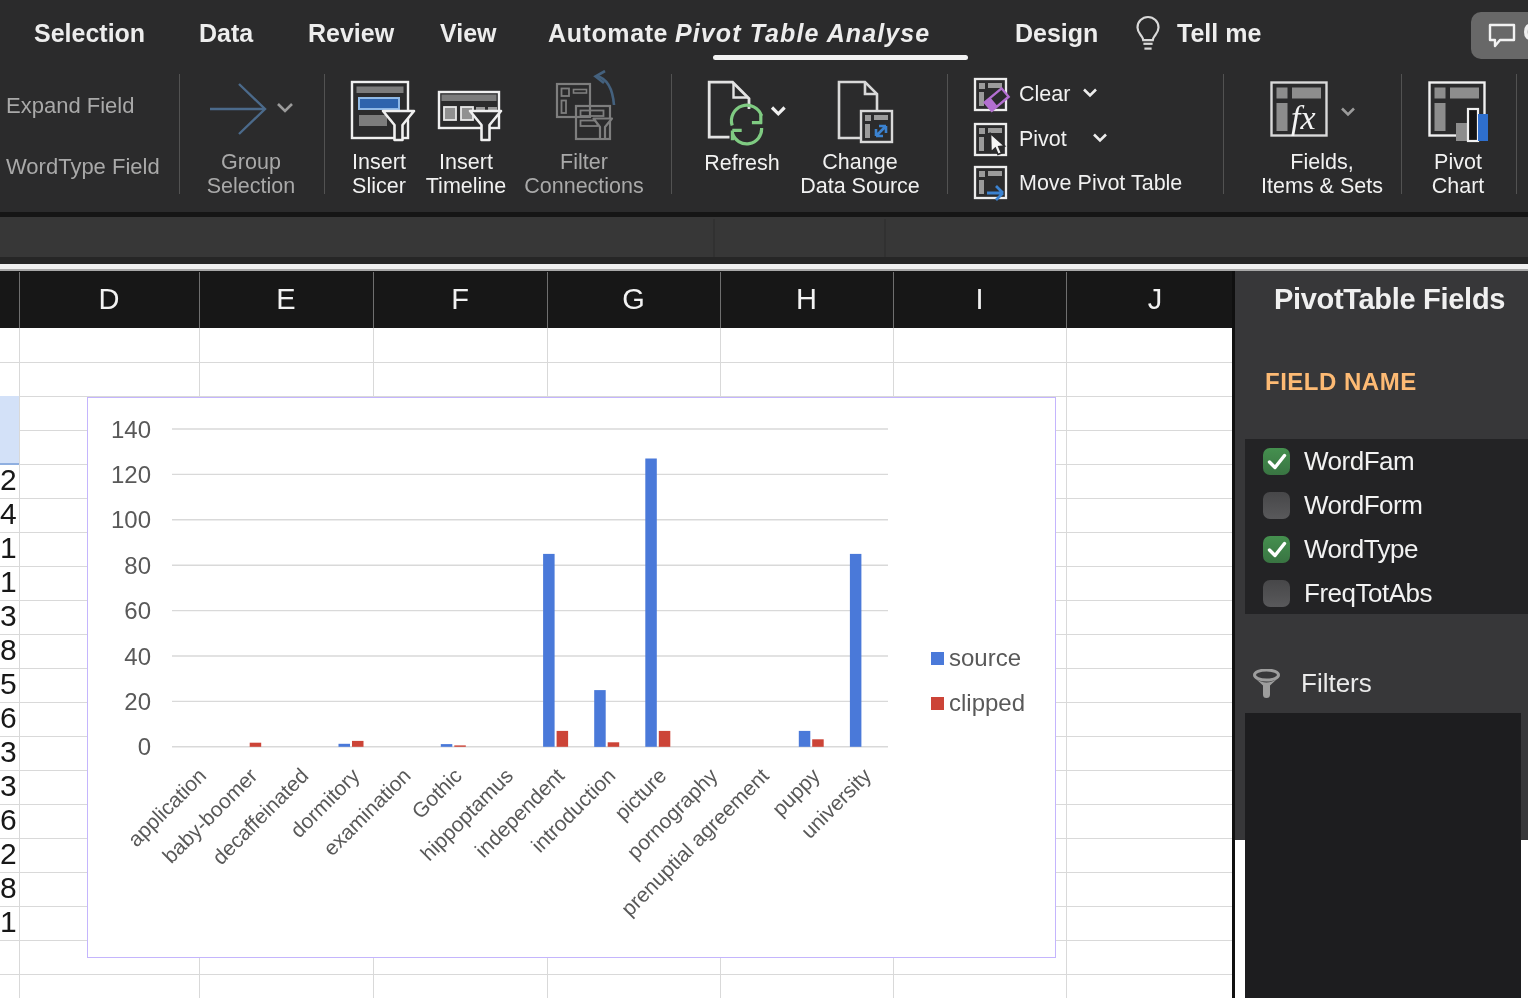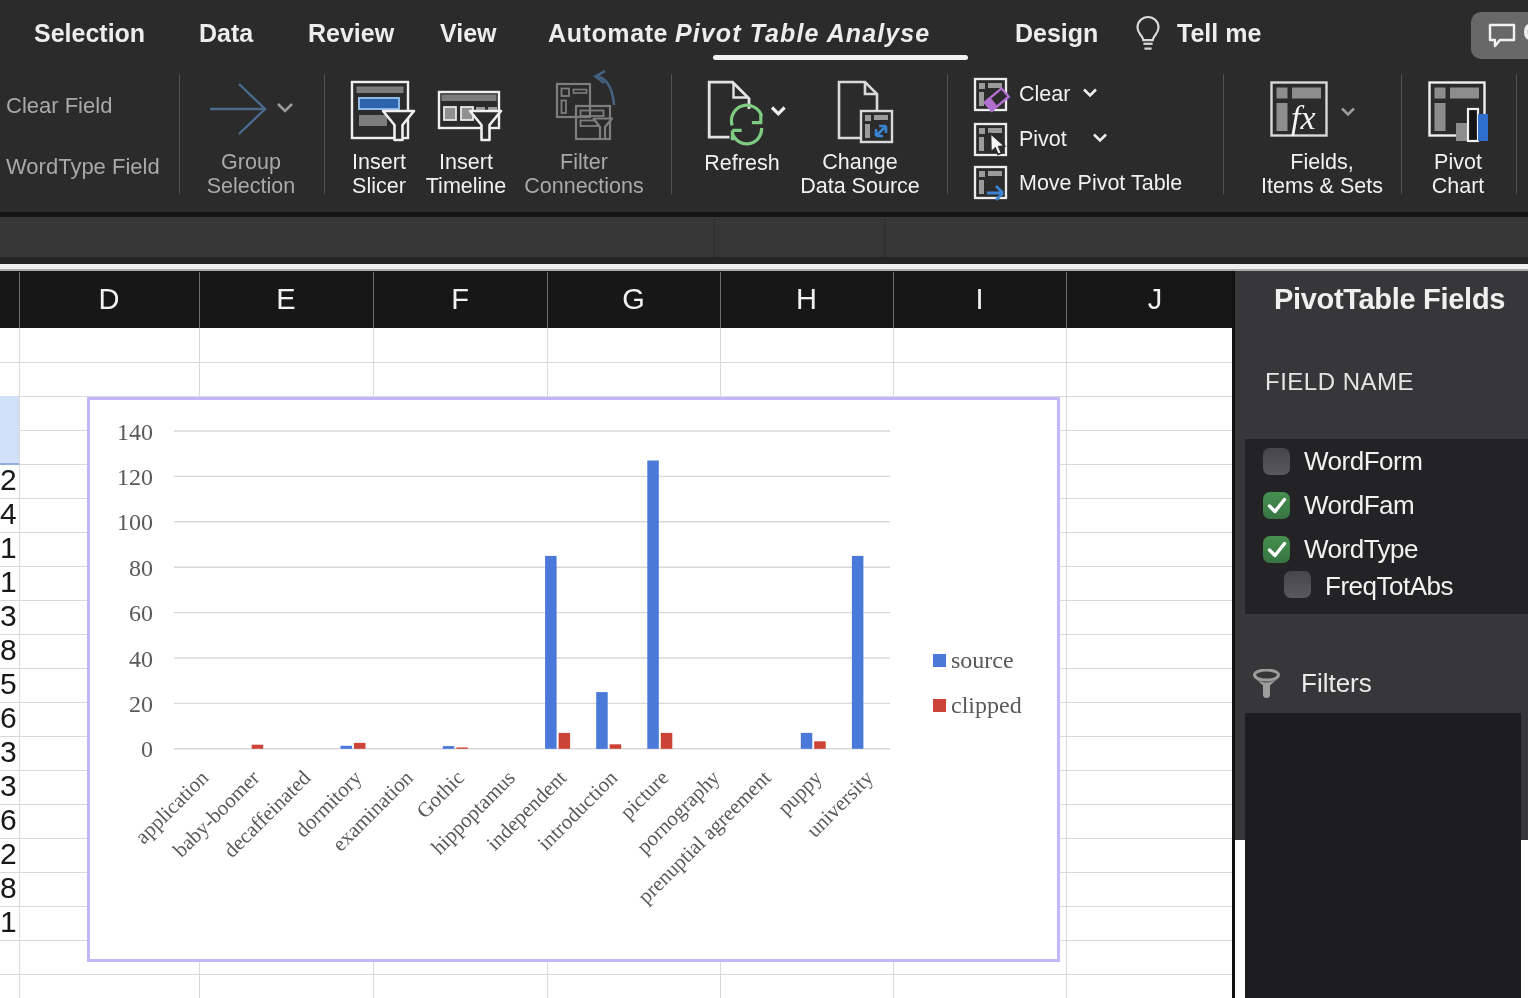--- a/index.html
+++ b/index.html
@@ -25,21 +25,21 @@
        color:#f2f2f2;font-size:29px;}
   .colsep{position:absolute;top:1px;width:1px;height:56px;background:#6f6f6f;}
   
   #sheet{left:0;top:328px;width:1232px;height:670px;background:#ffffff;}
   .hgrid{position:absolute;left:0;width:1232px;height:1px;background:#d9d9d9;}
   .vgrid{position:absolute;top:0;width:1px;height:670px;background:#d9d9d9;}
   .rownum{position:absolute;width:14px;text-align:right;font-size:30px;line-height:34px;color:#181818;}
   #bluecell{position:absolute;left:0;top:68px;width:19px;height:67px;background:#d3e1f8;
        border-bottom:2px solid #8fafe0;}
   #chart{position:absolute;left:87px;top:69px;width:967px;height:559px;background:#ffffff;
-       border:3px solid #c4b5fd;font-family:Liberation Serif, serif;}
+       border:1px solid #c4b5fd;}
   
   #panelsep{left:1232px;top:271px;width:3px;height:727px;background:#101010;}
   #panel{left:1235px;top:271px;width:293px;height:569px;background:#373739;}
 </style>
 </head>
 <body>
 <div class="abs" id="ribbon">
 
   <div class="tab" style="left:34px;">Selection</div>
   <div class="tab" style="left:199px;">Data</div>
@@ -64,21 +64,21 @@
   <div class="abs" style="left:1523px;top:18px;font-size:25px;font-weight:bold;color:#efefef;">C</div>
 
   <div class="sep" style="left:179px;"></div>
   <div class="sep" style="left:324px;"></div>
   <div class="sep" style="left:671px;"></div>
   <div class="sep" style="left:947px;"></div>
   <div class="sep" style="left:1223px;"></div>
   <div class="sep" style="left:1401px;"></div>
   <div class="sep" style="left:1516px;"></div>
 
-  <div class="glabel gray" style="left:6px;top:94px;font-size:22px;text-align:left;">Clear Field</div>
+  <div class="glabel gray" style="left:6px;top:94px;font-size:22px;text-align:left;">Expand Field</div>
   <div class="glabel gray" style="left:6px;top:155px;font-size:22px;text-align:left;">WordType Field</div>
 
   <svg class="abs" style="left:205px;top:80px;" width="90" height="60" viewBox="0 0 90 60">
     <line x1="5" y1="29" x2="59" y2="29" stroke="#4b6a8b" stroke-width="2.4"></line>
     <path d="M34 4 L60 29 L34 54" fill="none" stroke="#4b6a8b" stroke-width="2.4"></path>
     <path d="M73 24 l7 7 l7 -7" fill="none" stroke="#9b9b9b" stroke-width="2.6"></path>
   </svg>
   <div class="glabel gray" style="left:186px;top:150px;width:130px;">Group<br>Selection</div>
 
   <svg class="abs" style="left:350px;top:79px;" width="66" height="68" viewBox="0 0 66 68">
@@ -340,45 +340,45 @@
       <text x="861" y="268" font-size="24" fill="#595959">source</text>
       <rect x="843" y="299" width="13" height="13" fill="#cc4437"></rect>
       <text x="861" y="313" font-size="24" fill="#595959">clipped</text>
     </svg>
   </div>
 </div>
 <div class="abs" id="panelsep"></div>
 <div class="abs" id="panel">
 
   <div class="abs" style="left:8px;top:12px;width:293px;text-align:center;font-size:29px;font-weight:bold;letter-spacing:-0.3px;color:#f0f0f0;">PivotTable Fields</div>
-  <div class="abs" style="left:30px;top:97px;font-size:24px;font-weight:normal;color:#e5e5e5;letter-spacing:0.5px;">FIELD NAME</div>
+  <div class="abs" style="left:30px;top:97px;font-size:24px;font-weight:bold;color:#fdba74;letter-spacing:0.5px;">FIELD NAME</div>
 
   <div class="abs" style="left:10px;top:168px;width:283px;height:175px;background:#232325;"></div>
   <div class="abs" style="left:28px;top:168px;width:262px;">
+    <div style="height:44px;display:flex;align-items:center;">
+      <span style="display:inline-block;width:27px;height:27px;border-radius:7px;background:linear-gradient(#45904f,#397442);position:relative;">
+        <svg width="27" height="27" viewBox="0 0 27 27" style="position:absolute;left:0;top:0;">
+            <path d="M6.5 14 l5.5 5.5 l9.5 -12" fill="none" stroke="#ffffff" stroke-width="3.4" stroke-linecap="round" stroke-linejoin="round"></path>
+          </svg>
+      </span>
+      <span style="margin-left:14px;font-size:26px;letter-spacing:-0.5px;color:#f2f2f2;">WordFam</span>
+    </div>
     <div style="height:44px;display:flex;align-items:center;">
       <span style="display:inline-block;width:27px;height:27px;border-radius:7px;background:linear-gradient(#474749,#59595b);"></span>
       <span style="margin-left:14px;font-size:26px;letter-spacing:-0.5px;color:#f2f2f2;">WordForm</span>
     </div>
     <div style="height:44px;display:flex;align-items:center;">
       <span style="display:inline-block;width:27px;height:27px;border-radius:7px;background:linear-gradient(#45904f,#397442);position:relative;">
         <svg width="27" height="27" viewBox="0 0 27 27" style="position:absolute;left:0;top:0;">
             <path d="M6.5 14 l5.5 5.5 l9.5 -12" fill="none" stroke="#ffffff" stroke-width="3.4" stroke-linecap="round" stroke-linejoin="round"></path>
           </svg>
       </span>
-      <span style="margin-left:14px;font-size:26px;letter-spacing:-0.5px;color:#f2f2f2;">WordFam</span>
+      <span style="margin-left:14px;font-size:26px;letter-spacing:-0.5px;color:#f2f2f2;">WordType</span>
     </div>
     <div style="height:44px;display:flex;align-items:center;">
-      <span style="display:inline-block;width:27px;height:27px;border-radius:7px;background:linear-gradient(#45904f,#397442);position:relative;">
-        <svg width="27" height="27" viewBox="0 0 27 27" style="position:absolute;left:0;top:0;">
-            <path d="M6.5 14 l5.5 5.5 l9.5 -12" fill="none" stroke="#ffffff" stroke-width="3.4" stroke-linecap="round" stroke-linejoin="round"></path>
-          </svg>
-      </span>
-      <span style="margin-left:14px;font-size:26px;letter-spacing:-0.5px;color:#f2f2f2;">WordType</span>
-    </div>
-    <div style="height:44px;display:flex;align-items:flex-start;margin-left:21px;">
       <span style="display:inline-block;width:27px;height:27px;border-radius:7px;background:linear-gradient(#474749,#59595b);"></span>
       <span style="margin-left:14px;font-size:26px;letter-spacing:-0.5px;color:#f2f2f2;">FreqTotAbs</span>
     </div>
   </div>
 
   <svg class="abs" style="left:17px;top:398px;" width="30" height="30" viewBox="0 0 30 30">
     <ellipse cx="14.5" cy="6" rx="12" ry="5" fill="none" stroke="#9d9d9d" stroke-width="3"></ellipse>
     <path d="M3.5 9.5 L11 16.5 L11 25.5 a3.5 3.5 0 0 0 7 0 L18 16.5 L25.5 9.5 Q20 13.5 14.5 13.5 Q9 13.5 3.5 9.5 Z" fill="#9d9d9d"></path>
   </svg>
   <div class="abs" style="left:66px;top:397px;font-size:26px;color:#ebebeb;">Filters</div>

